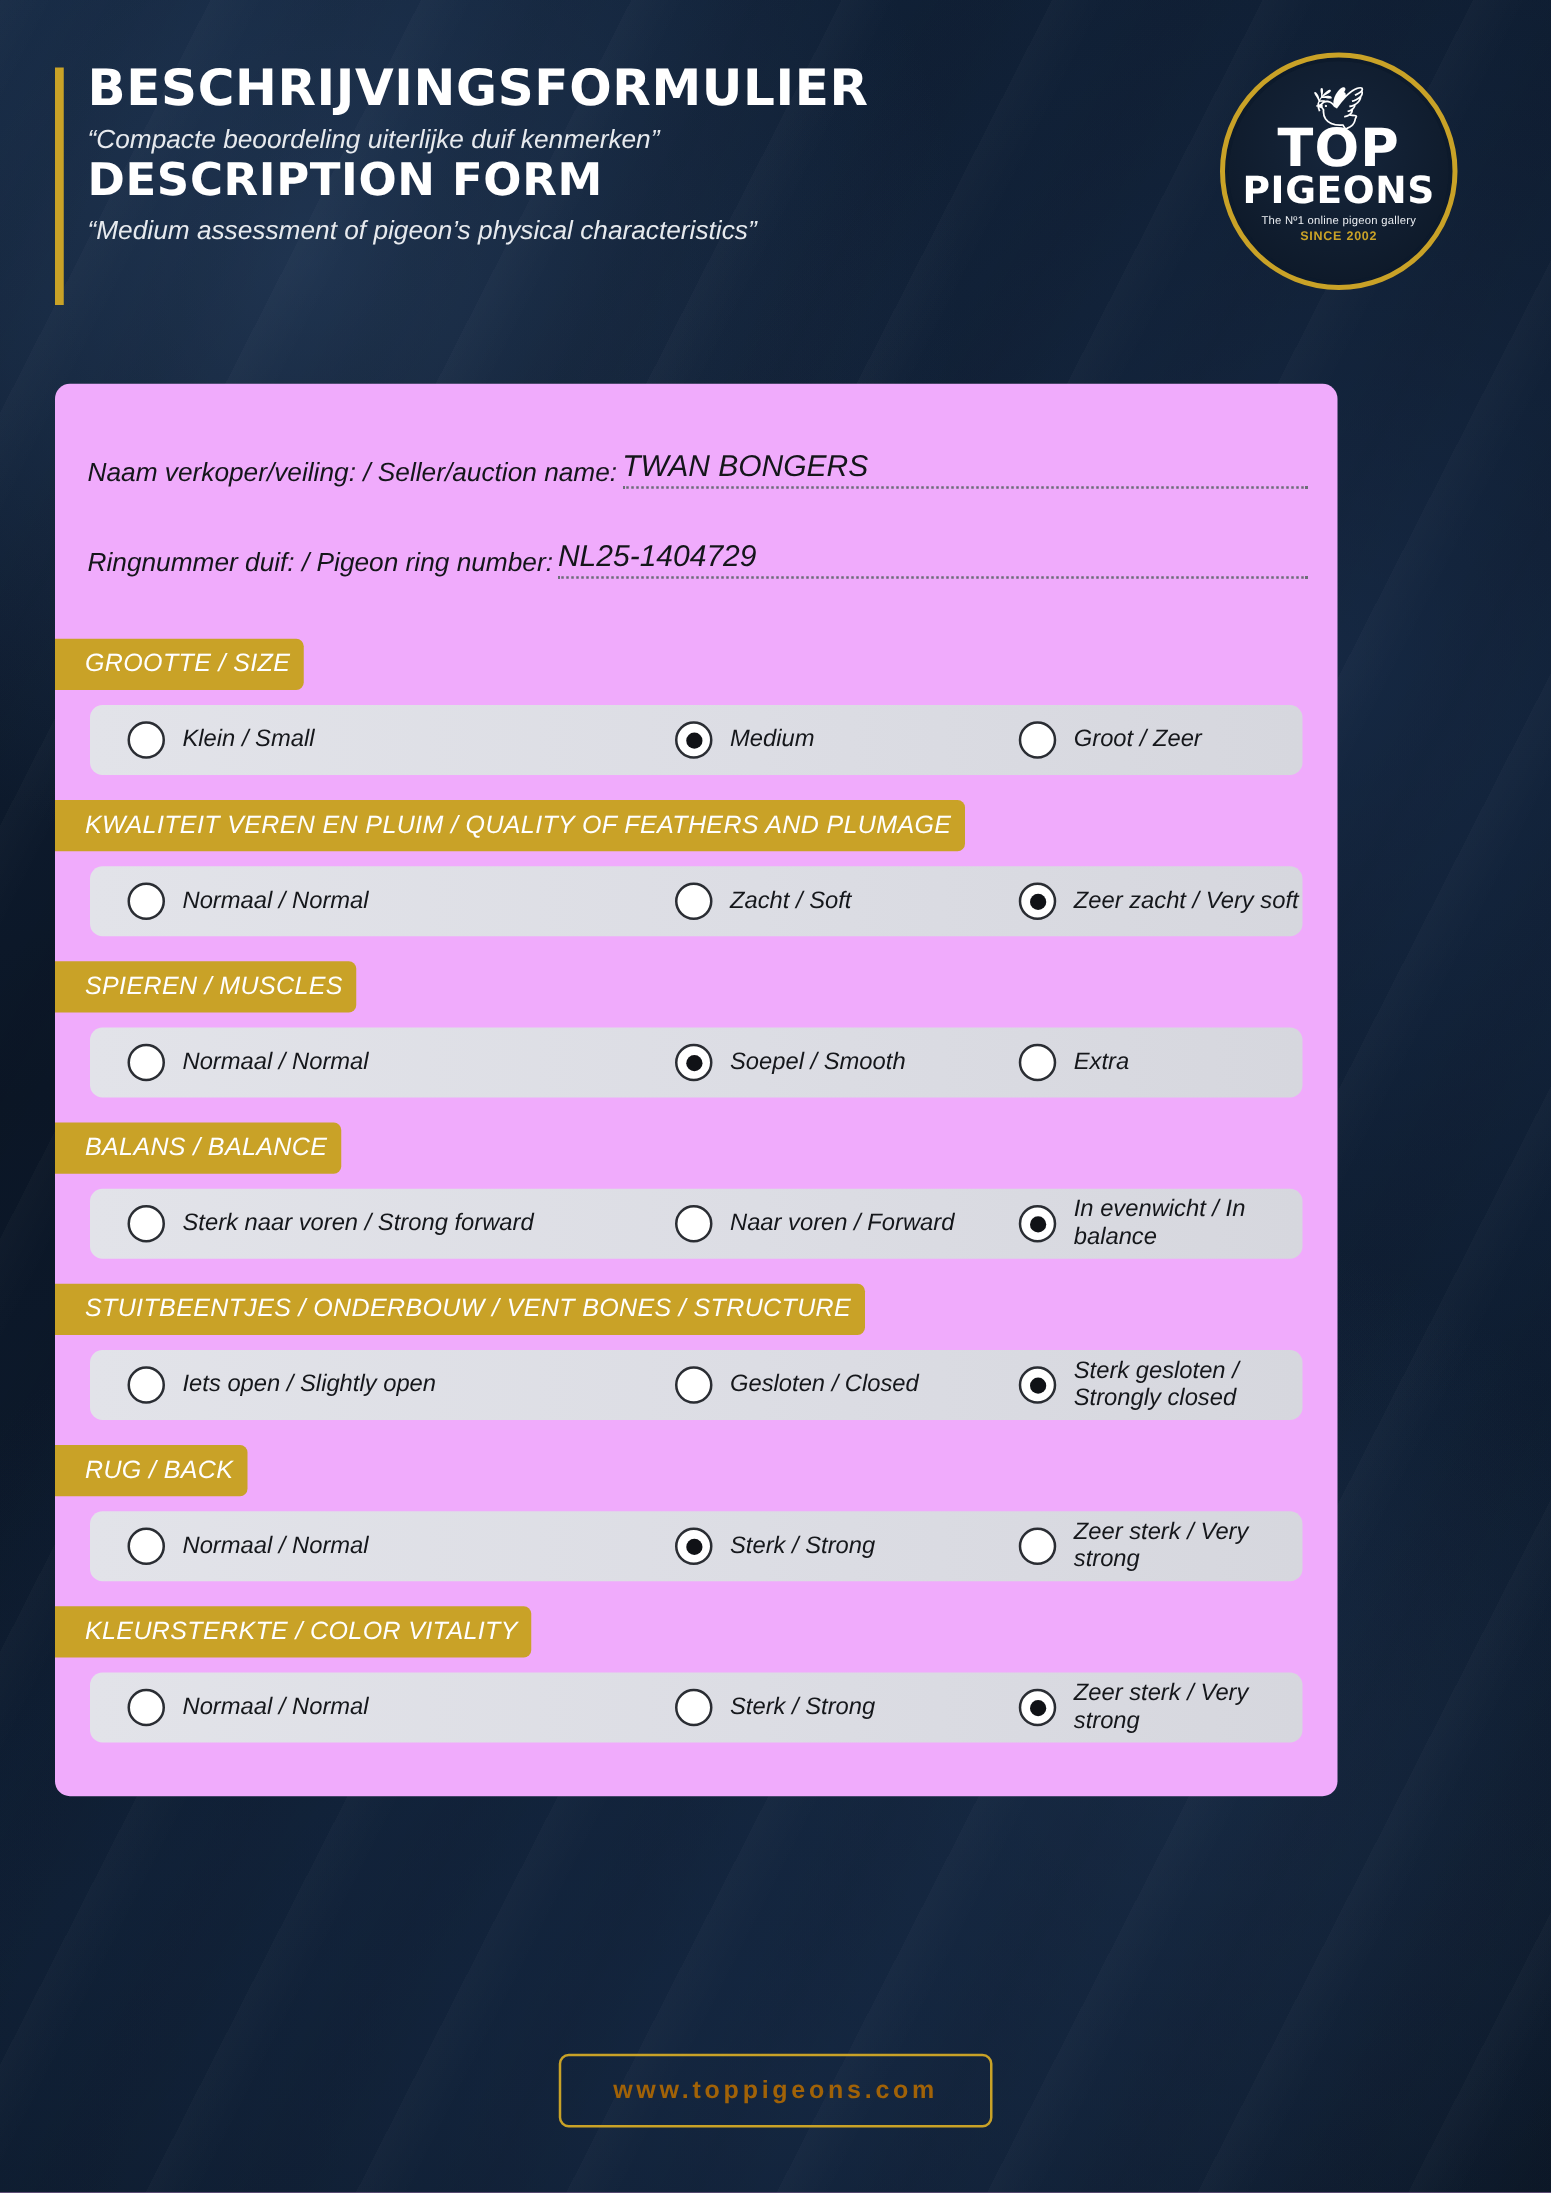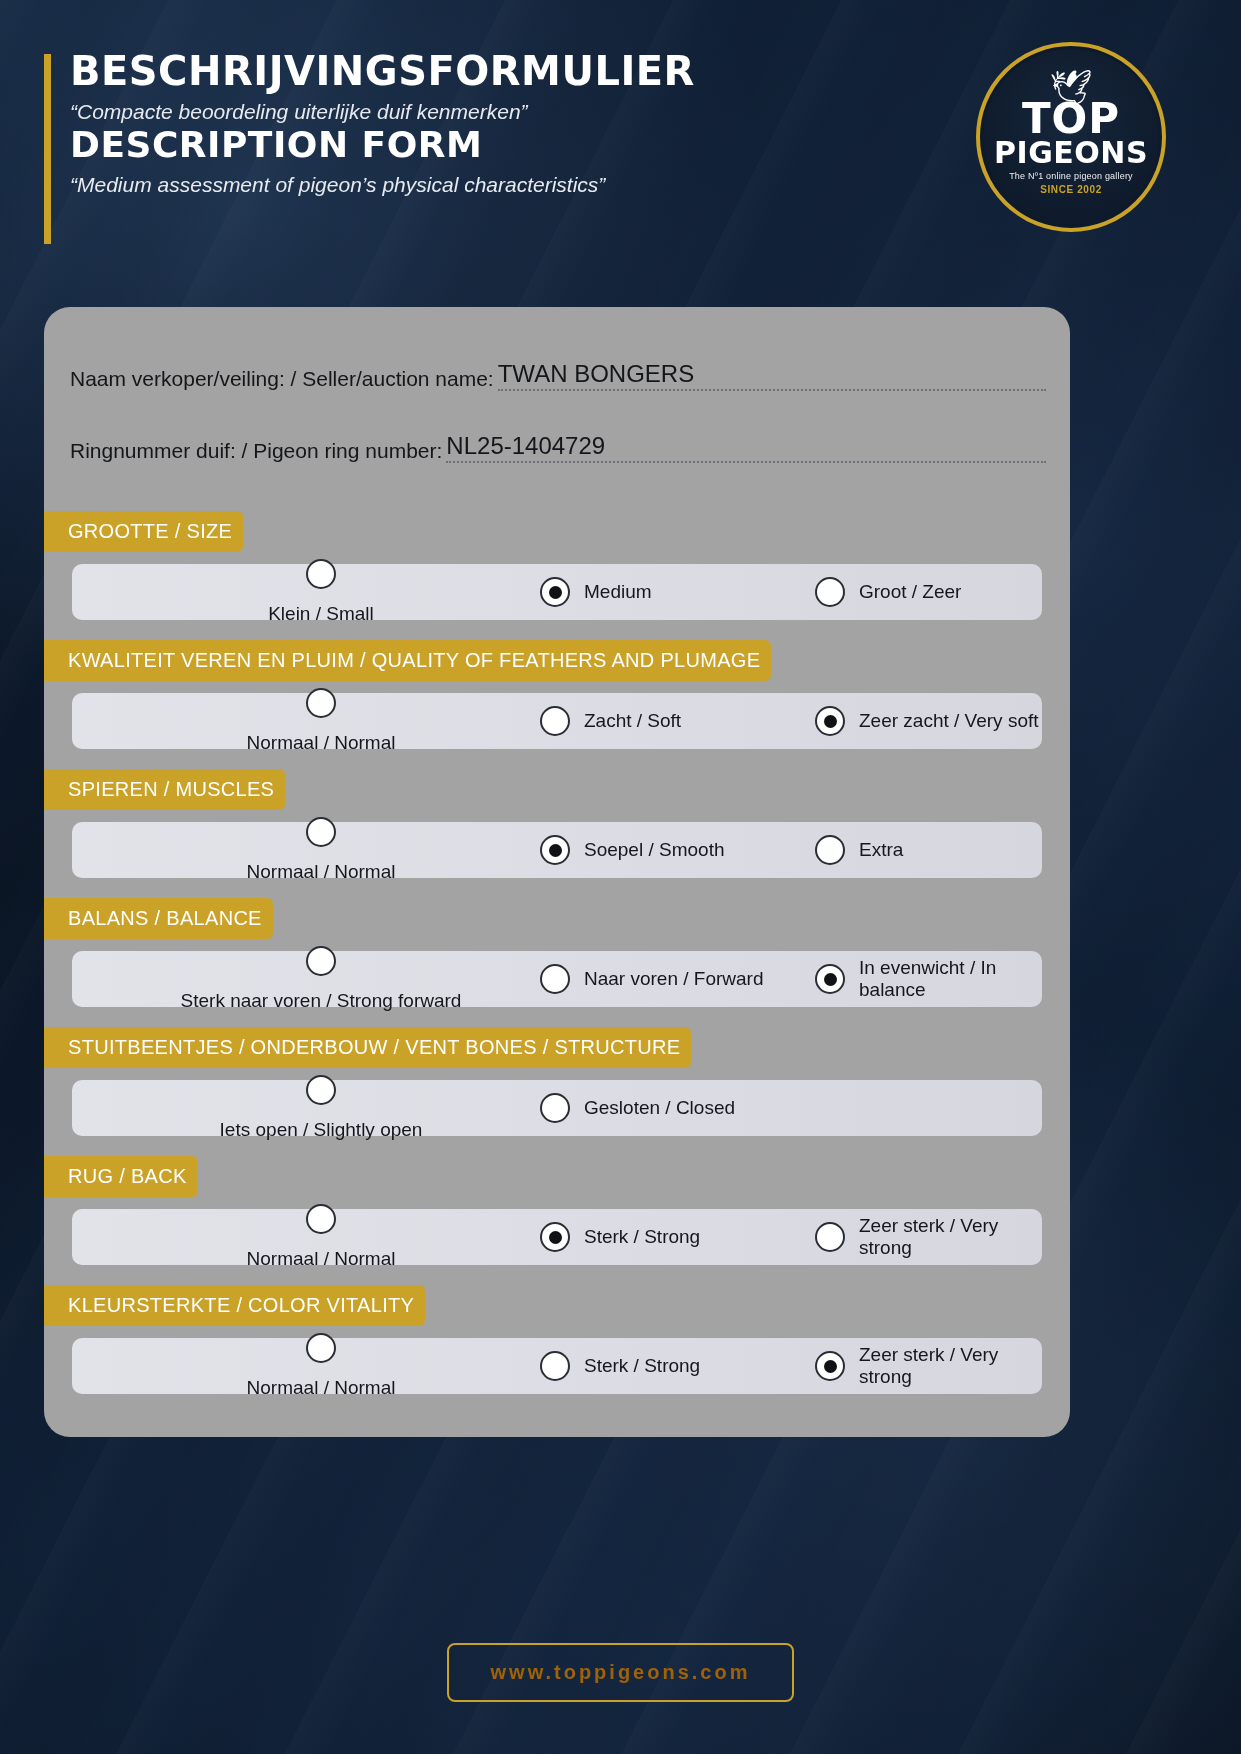--- a/index.html
+++ b/index.html
@@ -128,23 +128,24 @@
     margin-top: 3px;
     letter-spacing: .6px;
   }
 
   
   .card {
     position: absolute;
     left: 44px; top: 307px;
     width: 1026px;
     height: 1130px;
-    background: #a3a3a3;
-    border-radius: 26px;
+    background: #f0abfc;
+    border-radius: 12px;
     overflow: hidden;
+    font-style: italic;
   }
   .fields {
     padding: 54px 24px 6px 24px;
   }
   .field-row {
     display: flex;
     align-items: flex-end;
     font-size: 21px;
     color: #14161a;
     margin-bottom: 42px;
@@ -200,21 +201,21 @@
     align-items: center;
     justify-content: center;
     flex: none;
   }
   .option.checked .radio::after {
     content: "";
     width: 13px; height: 13px;
     border-radius: 50%;
     background: #101216;
   }
-  .opt-1 { width: 468px; padding-left: 30px; flex-direction: column; }
+  .opt-1 { width: 468px; padding-left: 30px; }
   .opt-2 { width: 275px; }
   .opt-3 { flex: 1; }
 
   
   .footer {
     position: absolute;
     left: 0; right: 0;
     bottom: 52px;
     display: flex;
     justify-content: center;
@@ -343,20 +344,24 @@
     <div class="section-head-wrap"><span class="section-head">STUITBEENTJES / ONDERBOUW / VENT BONES / STRUCTURE</span></div>
     <div class="options">
       <div class="option opt-1">
           <span class="radio"></span>
           <span>Iets open / Slightly open</span>
         </div>
       <div class="option opt-2">
           <span class="radio"></span>
           <span>Gesloten / Closed</span>
         </div>
+      <div class="option opt-3 checked">
+          <span class="radio"></span>
+          <span>Sterk gesloten / Strongly closed</span>
+        </div>
     </div>
   </div>
 
   <div class="section">
     <div class="section-head-wrap"><span class="section-head">RUG / BACK</span></div>
     <div class="options">
       <div class="option opt-1">
           <span class="radio"></span>
           <span>Normaal / Normal</span>
         </div>

